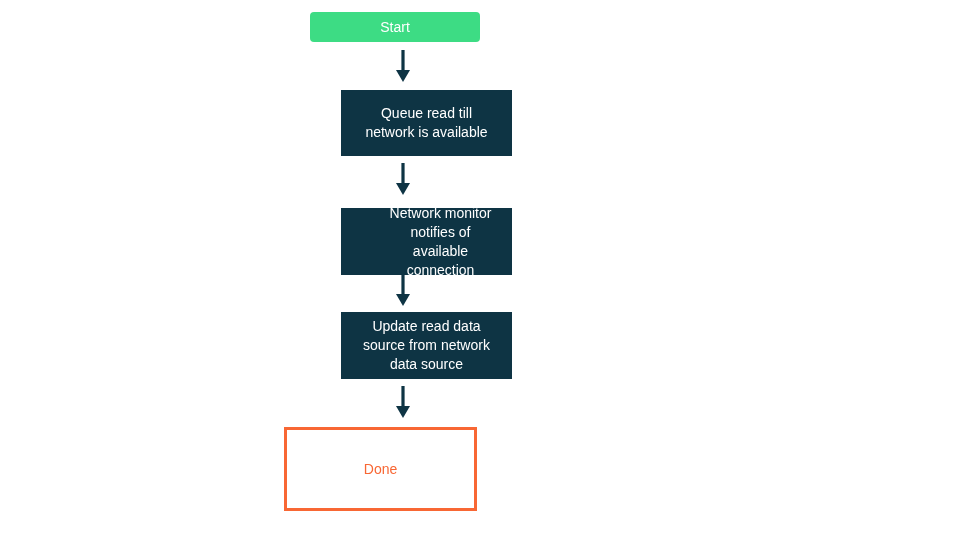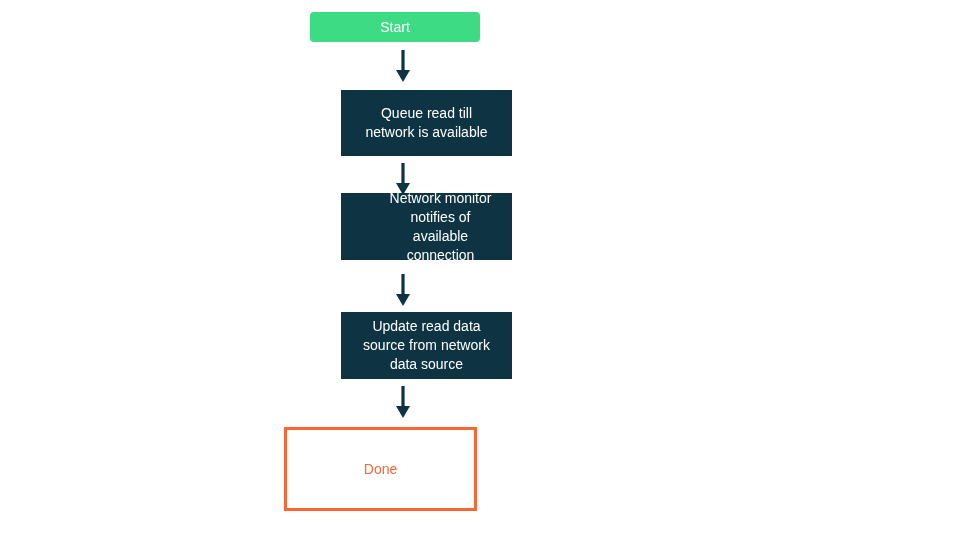--- a/index.html
+++ b/index.html
@@ -42,21 +42,21 @@
     width: 171px;
     background: var(--navy);
     color: #ffffff;
     border-radius: 0;
     font-size: 14px;
     line-height: 19px;
     padding: 6px 15px;
     margin-left: 27px;
   }
   .node-p1 { top: 90px;  height: 66px; }
-  .node-p2 { top: 193px; height: 67px; padding-left: 43px; }
+  .node-p2 { top: 208px; height: 67px; padding-left: 43px; }
   .node-p3 { top: 312px; height: 67px; }
   .node-end {
     left: 284px; top: 427px;
     width: 193px; height: 84px;
     background: #ffffff;
     border: 3px solid var(--orange);
     color: var(--orange);
     font-size: 14px;
   }
   .arrow {

